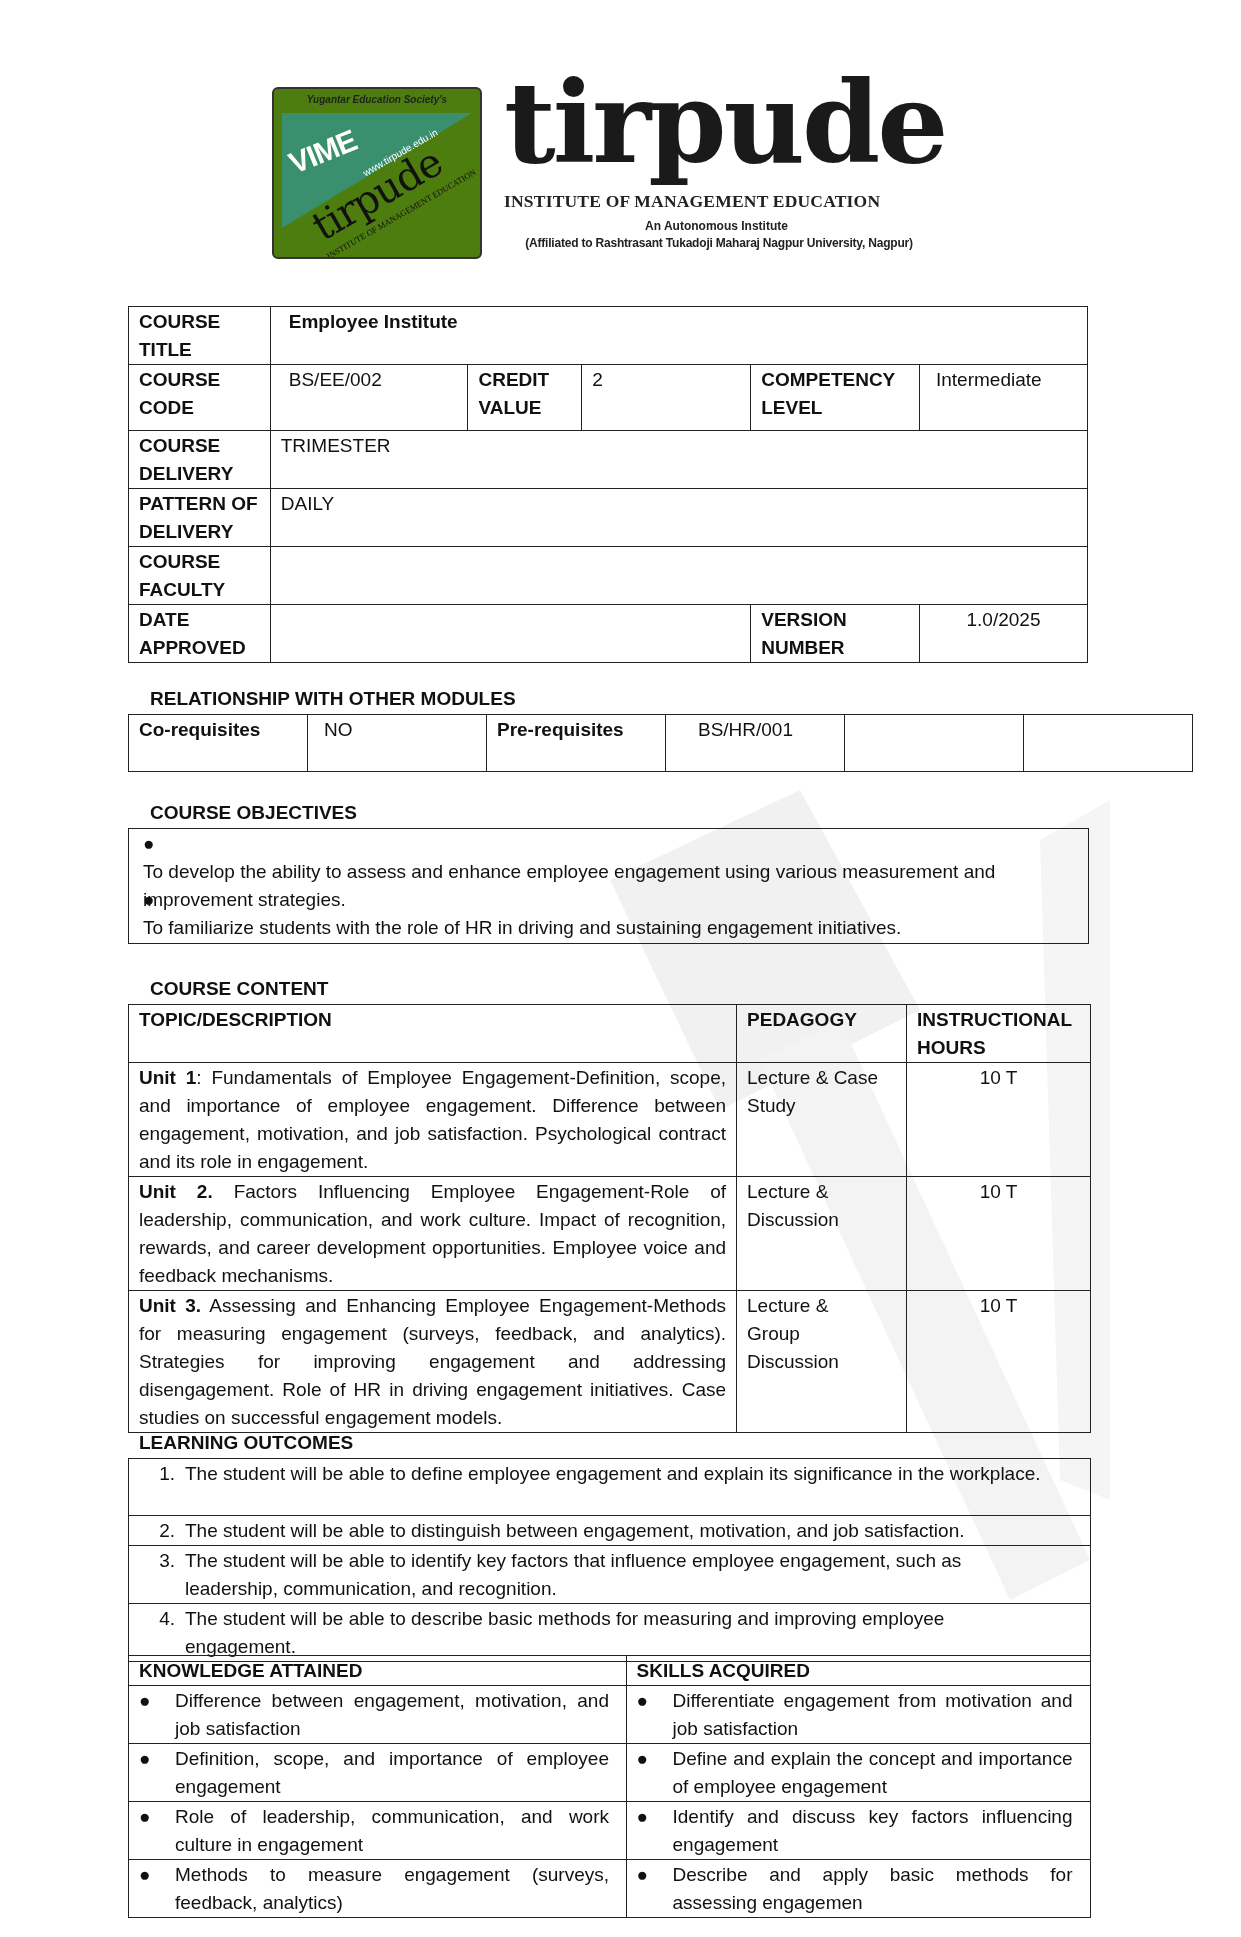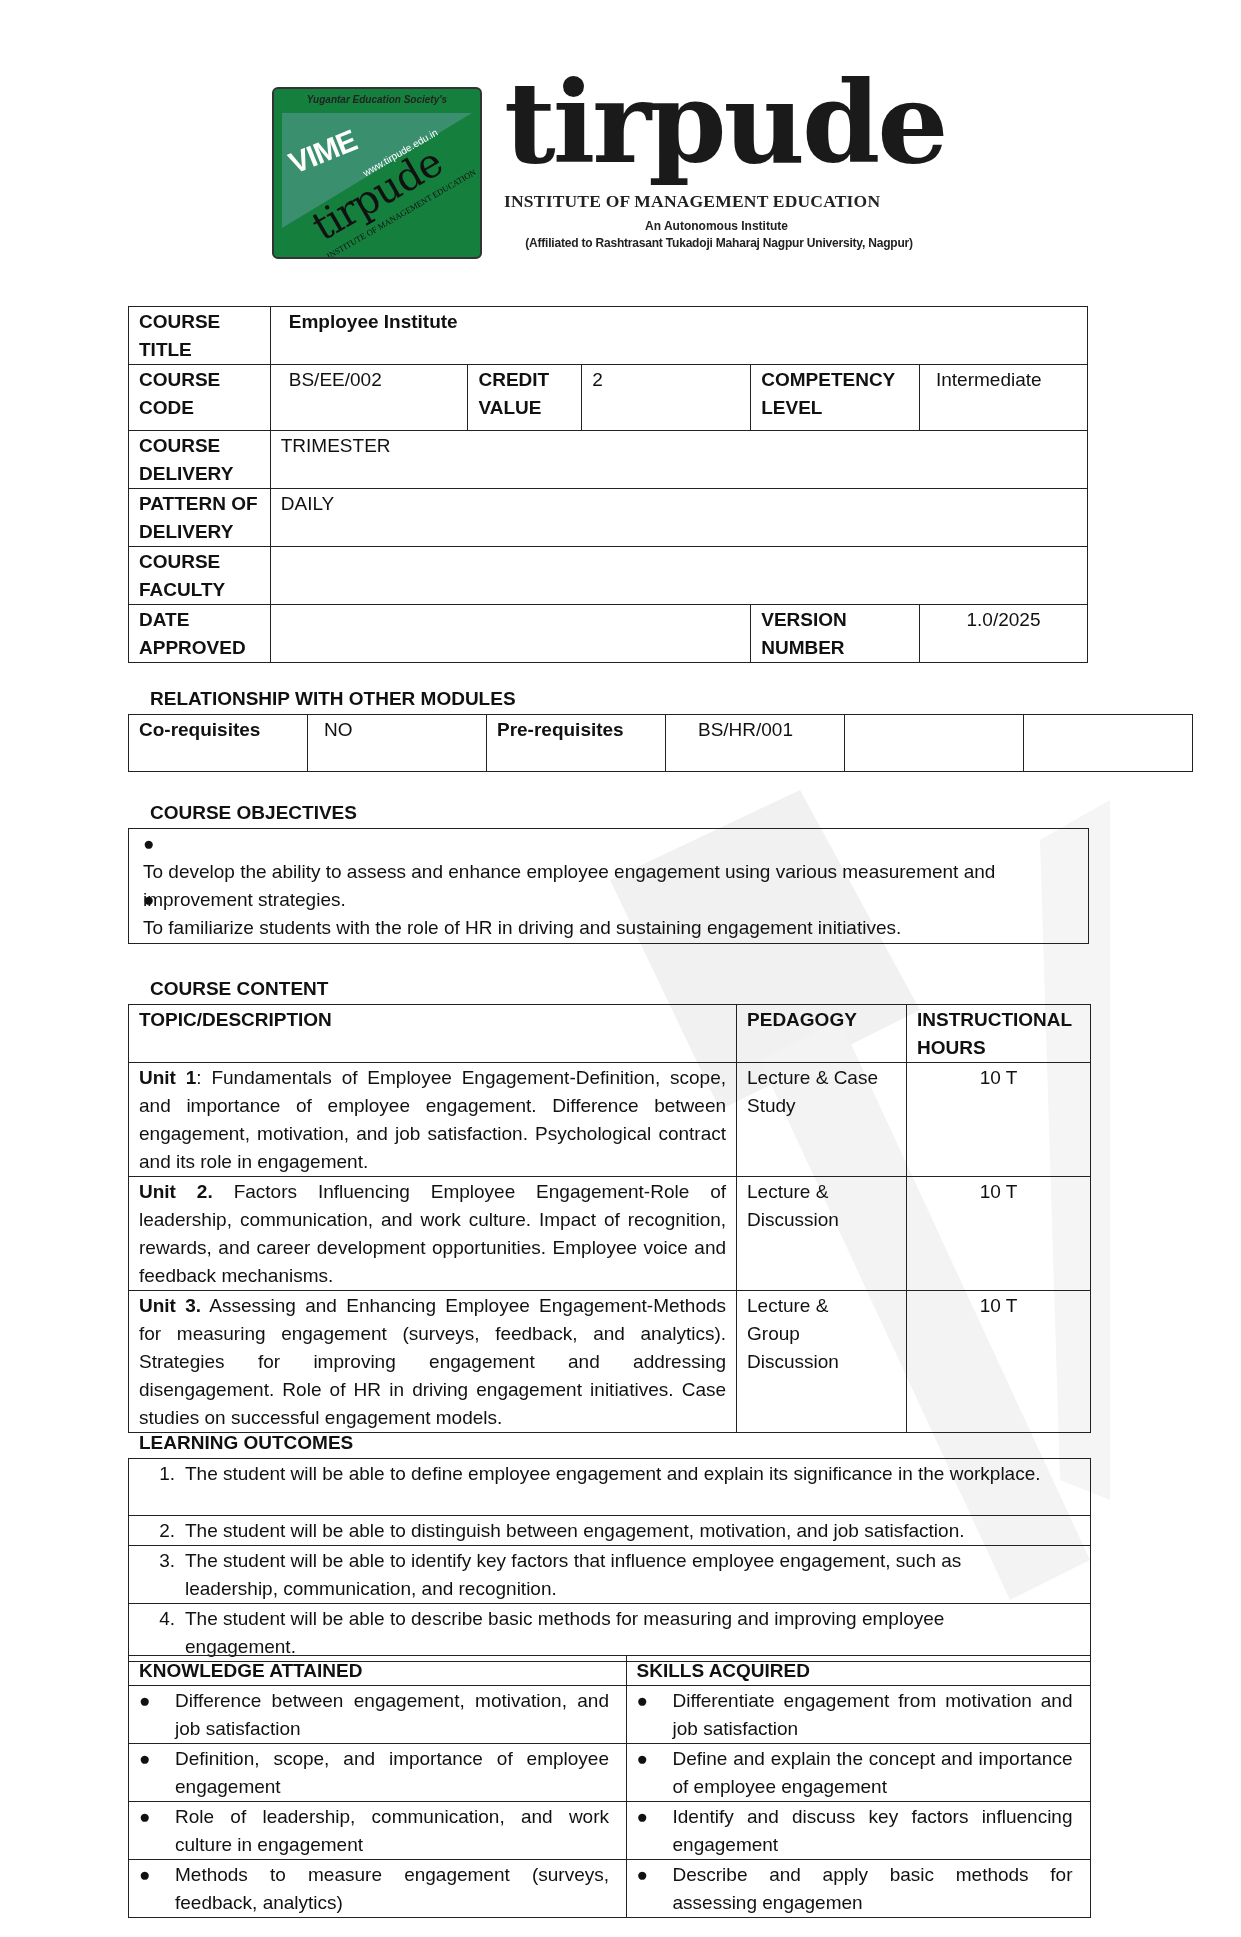--- a/index.html
+++ b/index.html
@@ -9,21 +9,21 @@
   }
   .page { position: absolute; left: 0; top: 0; width: 1241px; height: 1937px; }
 
   
   .watermark { position: absolute; left: 0; top: 0; width: 1241px; height: 1937px; pointer-events: none; z-index: 0; }
 
   
   .header { position: absolute; left: 272px; top: 73px; width: 660px; height: 185px; z-index: 1; }
   .logo-box {
     position: absolute; left: 0; top: 14px; width: 206px; height: 168px;
-    border: 2px solid #333; border-radius: 6px; background: #15803d; overflow: hidden;
+    border: 2px solid #333; border-radius: 6px; background: #4d7c0f; overflow: hidden;
   }
   .logo-society { position: absolute; left: 0; right: 0; top: 5px; text-align: center; font-size: 10px; font-weight: bold; font-style: italic; color: #222; }
   .logo-green { position: absolute; left: 8px; top: 24px; width: 190px; height: 120px; }
   .logo-vime { position: absolute; left: 14px; top: 46px; font-size: 30px; font-weight: bold; color: #fff; transform: rotate(-22deg); letter-spacing: -1px; }
   .logo-url { position: absolute; left: 84px; top: 58px; font-size: 10px; color: #fff; transform: rotate(-30deg); }
   .logo-tirpude { position: absolute; left: 32px; top: 82px; font-size: 40px; font-family: "DejaVu Serif", serif; color: #111; transform: rotate(-30deg); letter-spacing: -1px; }
   .logo-inst { position: absolute; left: 42px; top: 120px; font-size: 8.5px; font-family: "Liberation Serif", serif; color: #111; transform: rotate(-30deg); white-space: nowrap; }
 
   .brand-name { position: absolute; left: 232px; top: -6px; font-family: "DejaVu Serif", serif; font-weight: bold; font-size: 112px; letter-spacing: -3px; color: #1a1a1a; line-height: 1; }
   .brand-inst { position: absolute; left: 232px; top: 118px; font-family: "Liberation Serif", serif; font-weight: bold; font-size: 17.5px; color: #222; letter-spacing: 0.2px; }

